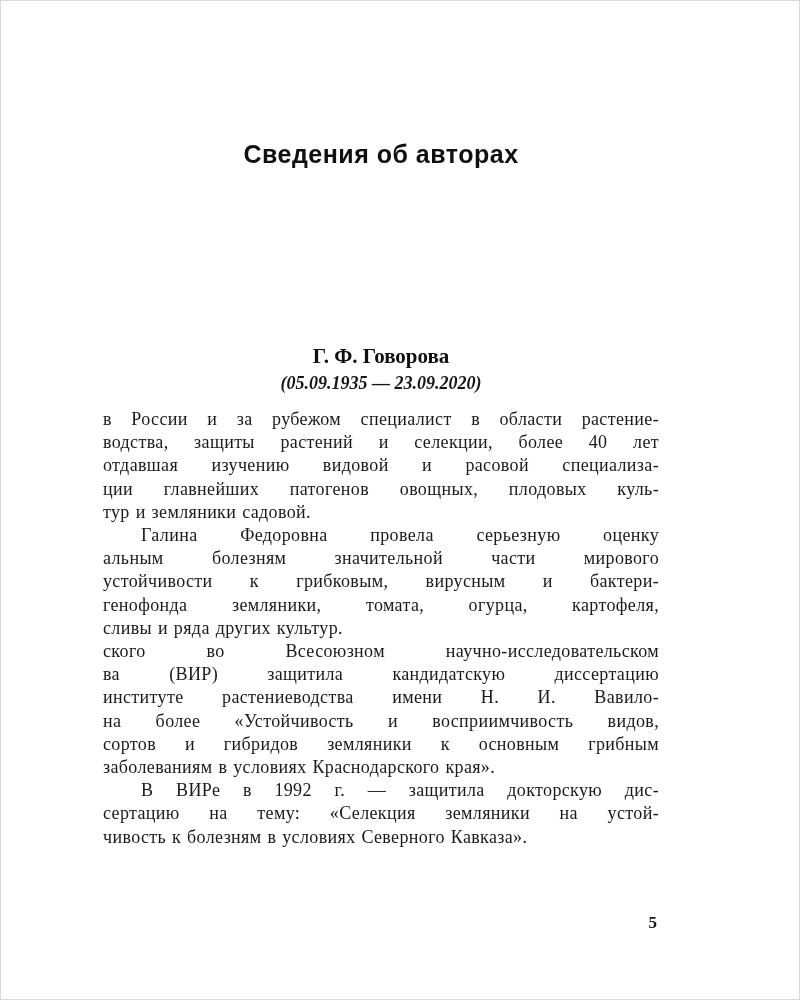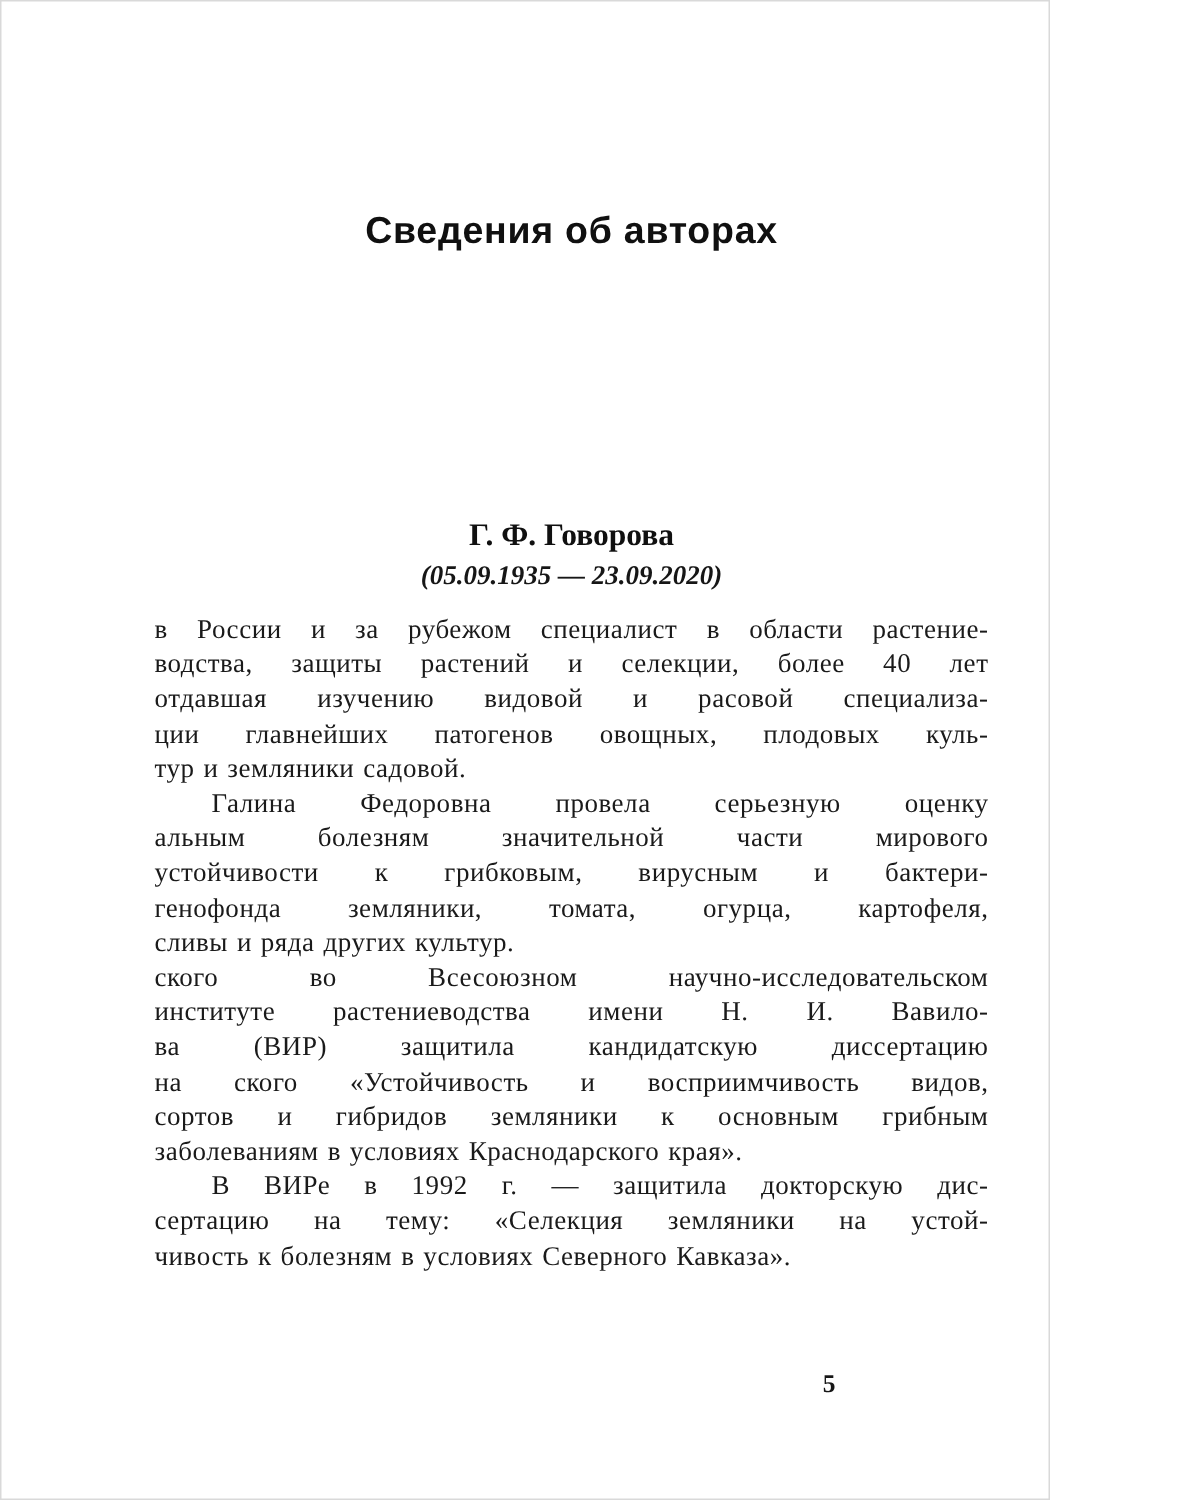--- a/index.html
+++ b/index.html
@@ -1,19 +1,19 @@
 <!DOCTYPE html>
 <html><head>
 <meta charset="utf-8">
 <style>
   html, body { margin: 0; padding: 0; background: #ffffff; }
 
   .page {
     position: relative;
-    width: 700px;
+    width: 800px;
     height: 1000px;
     background: #ffffff;
     border: 1px solid #d9d9d9;
     box-sizing: border-box;
     font-family: "Liberation Serif", serif;
     color: #1c1c1c;
     overflow: hidden;
   }
 
   .content {
@@ -109,23 +109,23 @@
       <div class="para">
         <div class="line first">Галина Федоровна провела серьезную оценку</div>
         <div class="line">альным болезням значительной части мирового</div>
         <div class="line">устойчивости к грибковым, вирусным и бактери-</div>
         <div class="line">генофонда земляники, томата, огурца, картофеля,</div>
         <div class="line last">сливы и ряда других культур.</div>
       </div>
 
       <div class="para">
         <div class="line">ского во Всесоюзном научно-исследовательском</div>
+        <div class="line">ва (ВИР) защитила кандидатскую диссертацию</div>
         <div class="line">институте растениеводства имени Н. И. Вавило-</div>
-        <div class="line">ва (ВИР) защитила кандидатскую диссертацию</div>
-        <div class="line">на ского «Устойчивость и восприимчивость видов,</div>
+        <div class="line">на более «Устойчивость и восприимчивость видов,</div>
         <div class="line">сортов и гибридов земляники к основным грибным</div>
         <div class="line last">заболеваниям в условиях Краснодарского края».</div>
       </div>
 
       <div class="para">
         <div class="line first">В ВИРе в 1992 г. — защитила докторскую дис-</div>
         <div class="line">сертацию на тему: «Селекция земляники на устой-</div>
         <div class="line last">чивость к болезням в условиях Северного Кавказа».</div>
       </div>
 

